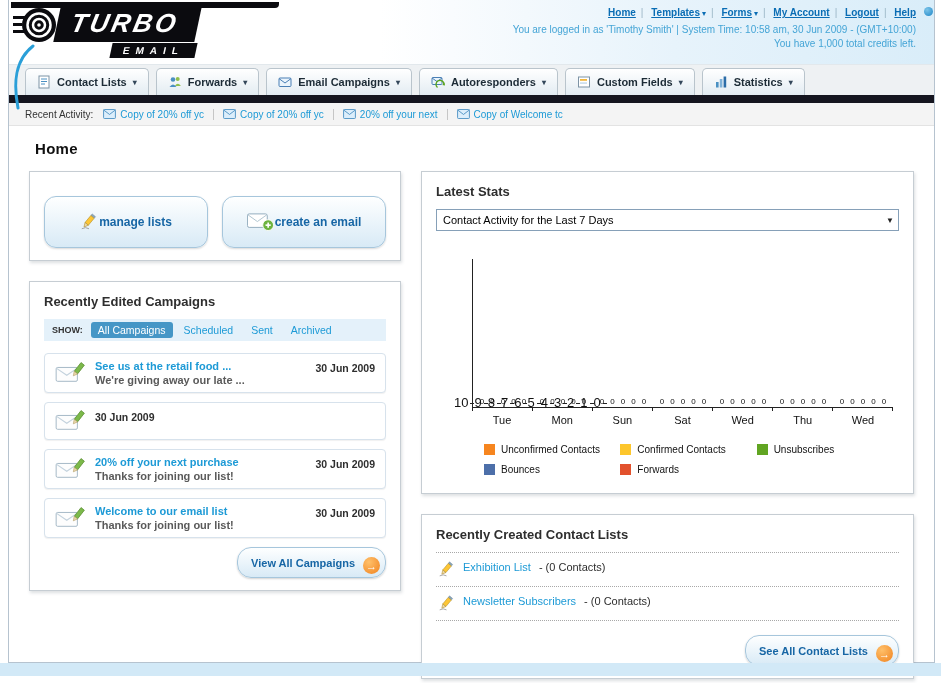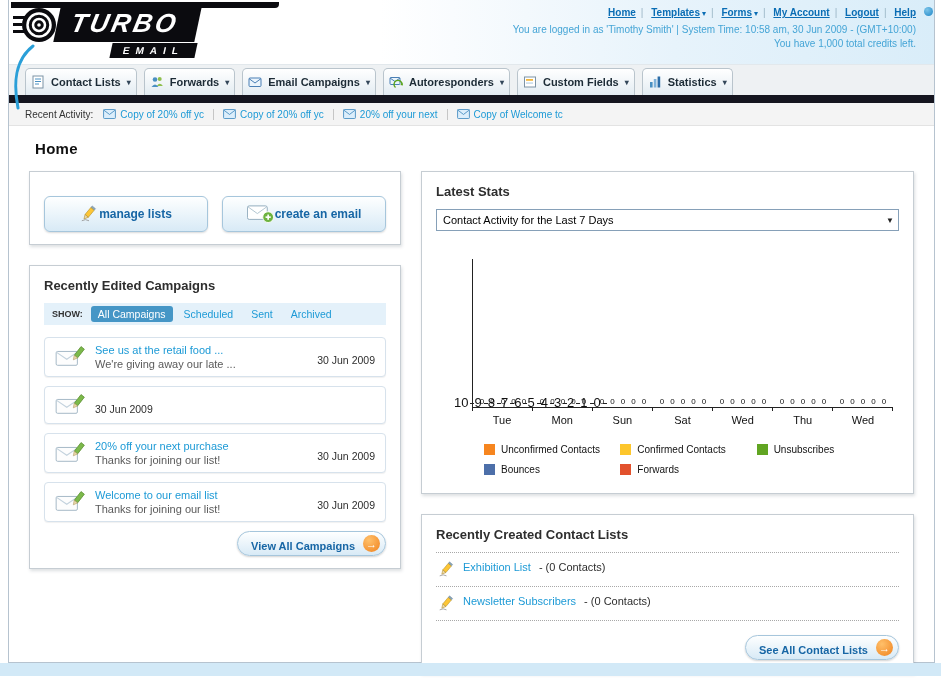--- a/index.html
+++ b/index.html
@@ -27,21 +27,21 @@
   .nav-link-wrap{white-space:nowrap;}
   .top-link{color:#0a6db4;font-weight:bold;text-decoration:underline;cursor:pointer;}
   .dd-caret{color:#0a6db4;font-size:8px;margin-left:2px;}
   .sep{color:#9bb6c6;margin:0 5px;}
   .nav-link-wrap:last-child .sep{display:none;}
   .login-info{margin-top:6px;font-size:10px;color:#45a5d6;}
   .credits-info{margin-top:3px;font-size:10px;color:#45a5d6;}
   
   .tabbar{position:relative;height:30px;background:#eef1f3;border-top:1px solid #e2e8ec;
           display:flex;align-items:flex-end;gap:7px;padding:0 4px 0 16px;}
-  .tab{display:flex;align-items:center;gap:6px;height:26px;padding:0 5px;
+  .tab{display:flex;align-items:center;gap:6px;height:26px;padding:0 11px;
        background:linear-gradient(#ffffff,#e3ecf2);border:1px solid #b9c4cc;border-bottom:none;
        border-radius:5px 5px 0 0;font-size:11px;font-weight:bold;color:#1c2b36;cursor:pointer;}
   .tab-icon{display:flex;}
   .tab .caret{font-size:8px;color:#33475a;}
   .darkbar{height:8px;background:#15151f;}
   
   .activity{height:22px;background:#f4f4f4;border-bottom:1px solid #e3e3e3;display:flex;
             align-items:center;padding:0 16px;font-size:10px;text-align:right;}
   .activity-label{color:#333;margin-right:10px;}
   .activity-items{display:flex;align-items:center;}
@@ -56,41 +56,41 @@
   .columns{display:flex;gap:20px;align-items:flex-start;}
   .col-left{width:372px;flex:none;}
   .col-right{flex:1;min-width:0;}
   .panel{background:#fff;border:1px solid #c6cdd3;box-shadow:1px 2px 3px rgba(120,130,140,.25);
          padding:12px 14px;margin-bottom:20px;}
   .panel-head{display:flex;justify-content:space-between;align-items:center;}
   .panel-title{font-size:13px;font-weight:bold;color:#2e2e2e;}
   .text-link{font-size:10.5px;color:#1d9ad6;text-decoration:none;cursor:pointer;}
   
   .gs-buttons{display:flex;gap:14px;margin-top:12px;}
-  .gs-btn{flex:1;height:36px;display:flex;align-items:center;justify-content:center;gap:1px;
-          border:1px solid #a6c6dc;border-radius:6px;background:linear-gradient(#feffff,#d8eaf6);
+  .gs-btn{flex:1;height:52px;display:flex;align-items:center;justify-content:center;gap:1px;
+          border:1px solid #a6c6dc;border-radius:12px;background:linear-gradient(#feffff,#d8eaf6);
           box-shadow:0 1px 2px rgba(0,0,0,.15);font-size:12px;font-weight:bold;color:#1766a5;
           cursor:pointer;font-family:inherit;}
   
   .show-bar{display:flex;align-items:center;gap:8px;background:#e4f1fa;padding:3px 8px;margin:10px 0 12px;}
   .show-label{font-size:9px;font-weight:bold;color:#333;}
   .filters{display:flex;gap:4px;align-items:center;}
   .filter{font-size:10.5px;color:#1d9ad6;padding:2px 7px;border-radius:3px;cursor:pointer;}
   .filter.active{background:#4596c6;color:#fff;}
   .camp-row{display:flex;align-items:center;gap:10px;border:1px solid #d7e2ec;border-radius:4px;
-            background:#fff;box-shadow:0 1px 1px rgba(0,0,0,.06);padding:6px 10px;margin-bottom:9px;}
+            background:#fff;box-shadow:0 1px 1px rgba(0,0,0,.06);padding:6px 10px;margin-bottom:9px;font-weight:bold;}
   .camp-icon{flex:none;display:flex;}
   .camp-text{flex:1;min-width:0;}
   .camp-title{display:block;font-size:11px;color:#1d9ad6;text-decoration:none;cursor:pointer;}
   .camp-sub{font-size:11px;color:#5a5a5a;margin-top:2px;}
-  .camp-date{font-size:10.5px;color:#2e2e2e;align-self:flex-start;margin-top:10px;text-align:right;}
+  .camp-date{font-size:10.5px;color:#2e2e2e;align-self:flex-start;margin-top:2px;text-align:right;}
   .panel-actions{display:flex;justify-content:flex-end;margin-top:8px;}
-  .pill-btn{display:inline-flex;align-items:flex-end;gap:8px;border:1px solid #a6c6dc;border-radius:14px;
+  .pill-btn{display:inline-flex;align-items:flex-start;gap:8px;border:1px solid #a6c6dc;border-radius:14px;
             background:linear-gradient(#feffff,#d8eaf6);box-shadow:0 1px 2px rgba(0,0,0,.18);
-            padding:3px 5px 3px 13px;font-size:11px;font-weight:bold;color:#1766a5;cursor:pointer;
+            padding:9px 5px 3px 13px;font-size:11px;font-weight:bold;color:#1766a5;cursor:pointer;
             font-family:inherit;}
   .arrow-circle{width:17px;height:17px;border-radius:50%;color:#fff;display:flex;align-items:center;
                 justify-content:center;font-size:11px;font-weight:bold;
                 background:radial-gradient(circle at 35% 30%,#ffc06a,#f0821e);}
   
   .select-box{display:flex;align-items:center;justify-content:space-between;border:1px solid #86a0b8;
               background:#fff;height:20px;margin-top:10px;padding-left:6px;font-size:11px;color:#000;cursor:pointer;}
   .select-caret{width:16px;height:100%;display:flex;align-items:center;justify-content:center;font-size:8px;color:#222;}
   .chart-area{margin:28px 6px 0 18px;}
   .chart{display:flex;}

